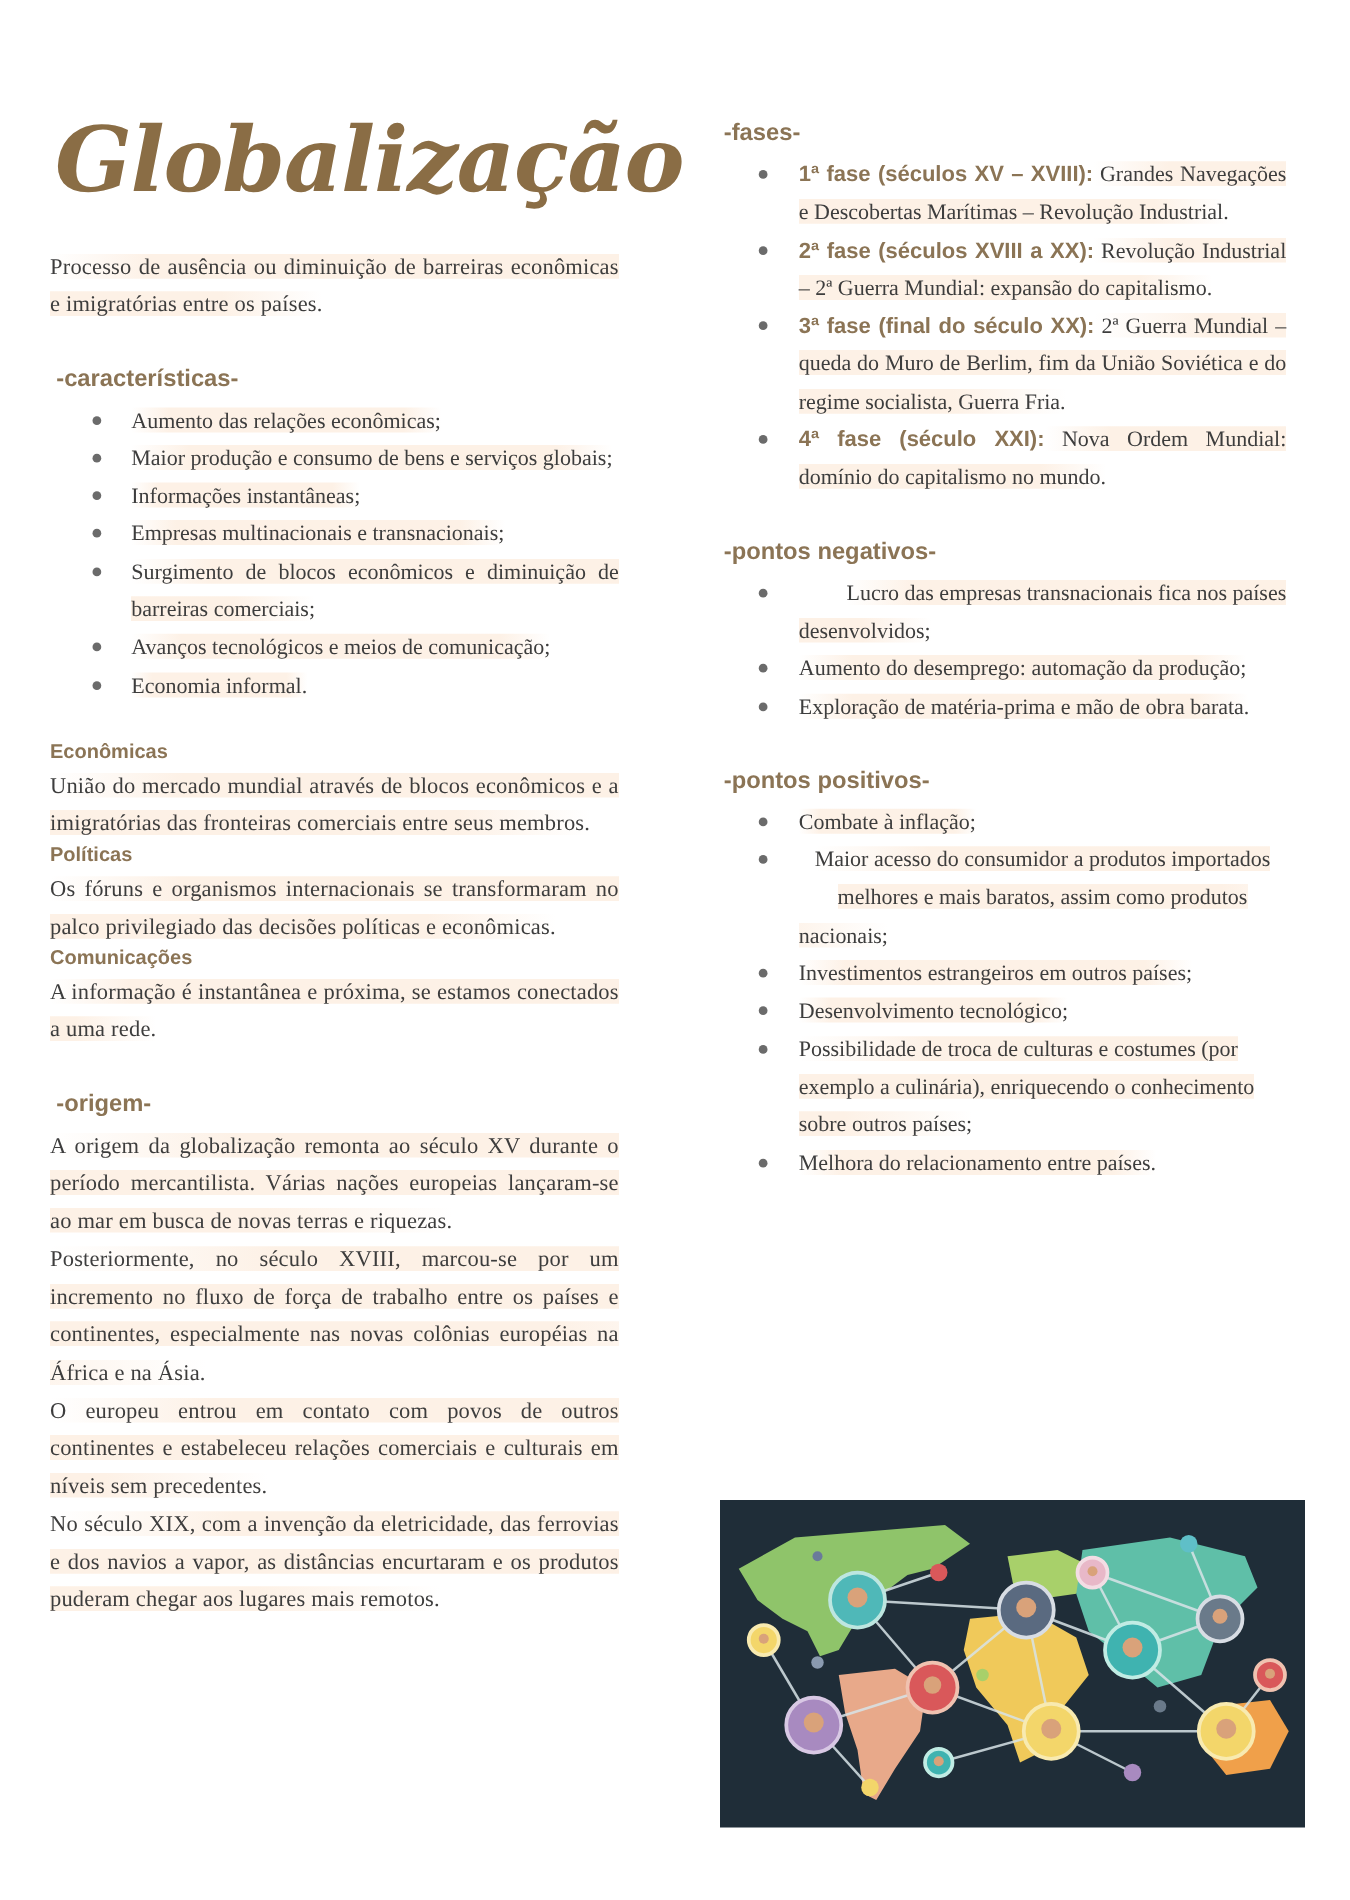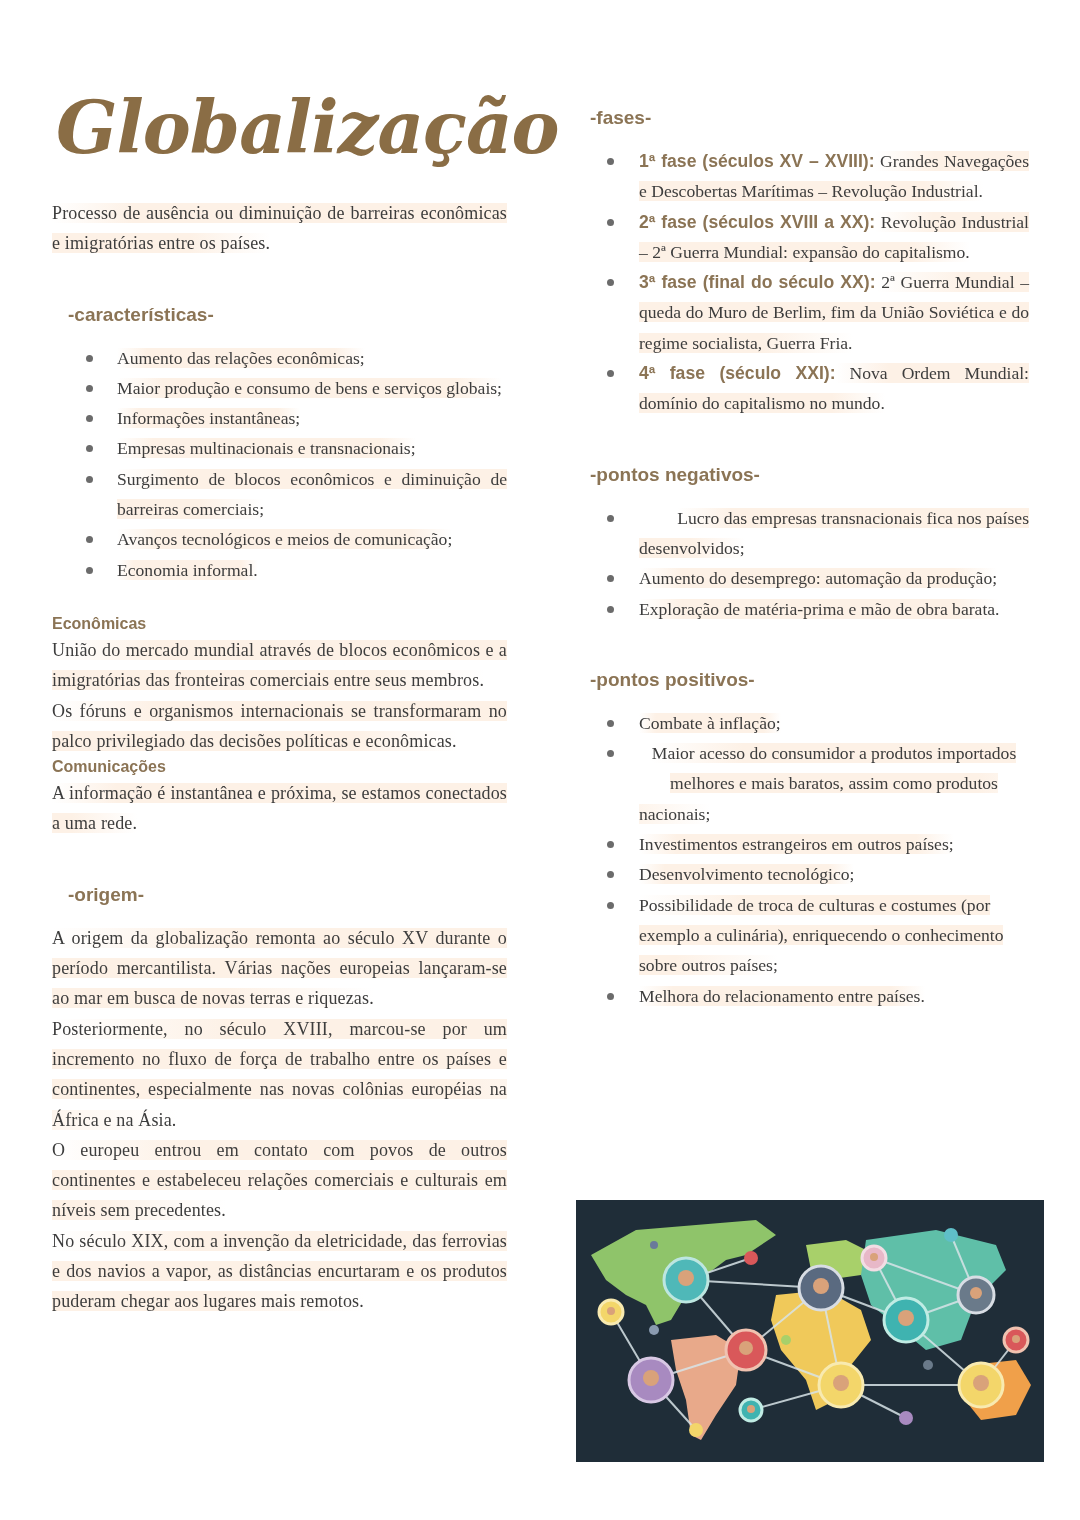--- a/index.html
+++ b/index.html
@@ -1,35 +1,35 @@
 <!DOCTYPE html>
 <html><head>
   <meta charset="utf-8">
   <style>
     html, body { margin: 0; padding: 0; }
     body {
       width: 1080px; height: 1520px; background: #ffffff; position: relative; overflow: hidden;
       font-family: "Liberation Serif", "DejaVu Serif", serif; color: #3a3a3a;
     }
     .col { position: absolute; }
-    #left { left: 52px; top: 78px; width: 455px; }
+    #left { left: 40px; top: 78px; width: 455px; }
     #right { left: 574px; top: 90px; width: 455px; }
     .title {
       font-family: "DejaVu Serif", serif; font-style: italic; font-weight: bold;
       color: #8a6d45; font-size: 72px; line-height: 100px; height: 120px;
       letter-spacing: -1px; margin-left: 4px;
     }
     .hl { background: linear-gradient(90deg, rgba(253,240,228,0) 0%, #fdf1e6 12%, #fdf1e6 88%, rgba(253,240,228,0) 100%); }
     p.txt {
       margin: 0; font-size: 18px; line-height: 30.3px; text-align: justify; text-align-last: left;
       color: #3d3d3d; letter-spacing: 0.15px;
     }
     .sec {
       font-family: "Liberation Sans", "DejaVu Sans", sans-serif; font-weight: bold;
-      color: #8b7455; font-size: 19px; line-height: 24px; margin: 16px;
+      color: #8b7455; font-size: 19px; line-height: 24px; margin: 5px;
     }
     .sub {
       font-family: "Liberation Sans", "DejaVu Sans", sans-serif; font-weight: bold;
       color: #8b7455; font-size: 16px; line-height: 22px; margin: 0;
     }
     ul { list-style: none; margin: 0; padding: 0; }
     li { position: relative; padding-left: 65px; font-size: 17.6px; line-height: 30.3px; text-align: justify; text-align-last: left; color: #3d3d3d; }
     #right li { padding-left: 65px; }
     .bullet { position: absolute; left: 34px; top: 12px; width: 7px; height: 7px; border-radius: 50%; background: #6b6b6b; }
     #right .bullet { left: 33px; }
@@ -55,20 +55,21 @@
     <li><span class="bullet"></span><span class="hl">Informações instantâneas;</span></li>
     <li><span class="bullet"></span><span class="hl">Empresas multinacionais e transnacionais;</span></li>
     <li><span class="bullet"></span><span class="hl">Surgimento de blocos econômicos e diminuição de barreiras comerciais;</span></li>
     <li><span class="bullet"></span><span class="hl">Avanços tecnológicos e meios de comunicação;</span></li>
     <li><span class="bullet"></span><span class="hl">Economia informal.</span></li>
   </ul>
 
   <div class="gap-m"></div>
   <h4 class="sub">Econômicas</h4>
   <p class="txt"><span class="hl">União do mercado mundial através de blocos econômicos e a imigratórias das fronteiras comerciais entre seus membros.</span></p>
+  <h4 class="sub">Políticas</h4>
   <p class="txt"><span class="hl">Os fóruns e organismos internacionais se transformaram no palco privilegiado das decisões políticas e econômicas.</span></p>
   <h4 class="sub">Comunicações</h4>
   <p class="txt"><span class="hl">A informação é instantânea e próxima, se estamos conectados a uma rede.</span></p>
 
   <div class="gap-m"></div>
   <h3 class="sec">-origem-</h3>
   <p class="txt"><span class="hl">A origem da globalização remonta ao século XV durante o período mercantilista. Várias nações europeias lançaram-se ao mar em busca de novas terras e riquezas.</span></p>
   <p class="txt"><span class="hl">Posteriormente, no século XVIII, marcou-se por um incremento no fluxo de força de trabalho entre os países e continentes, especialmente nas novas colônias européias na África e na Ásia.</span></p>
   <p class="txt"><span class="hl">O europeu entrou em contato com povos de outros continentes e estabeleceu relações comerciais e culturais em níveis sem precedentes.</span></p>
   <p class="txt"><span class="hl">No século XIX, com a invenção da eletricidade, das ferrovias e dos navios a vapor, as distâncias encurtaram e os produtos puderam chegar aos lugares mais remotos.</span></p>

